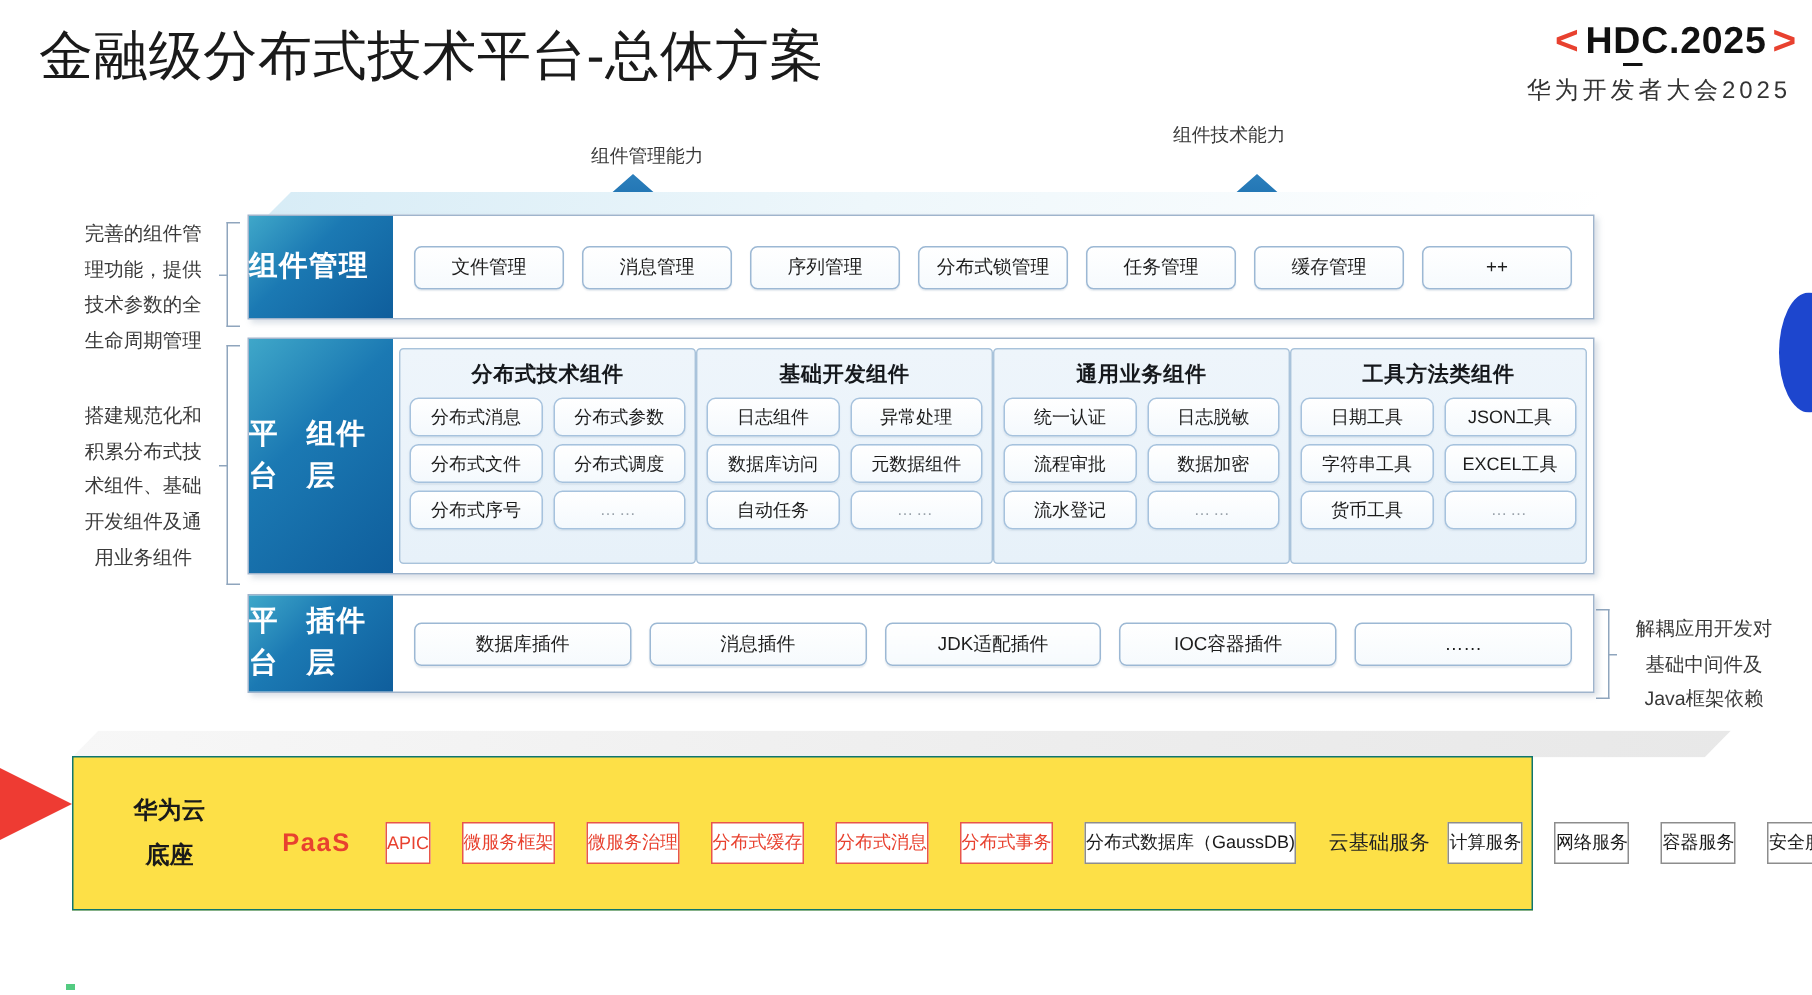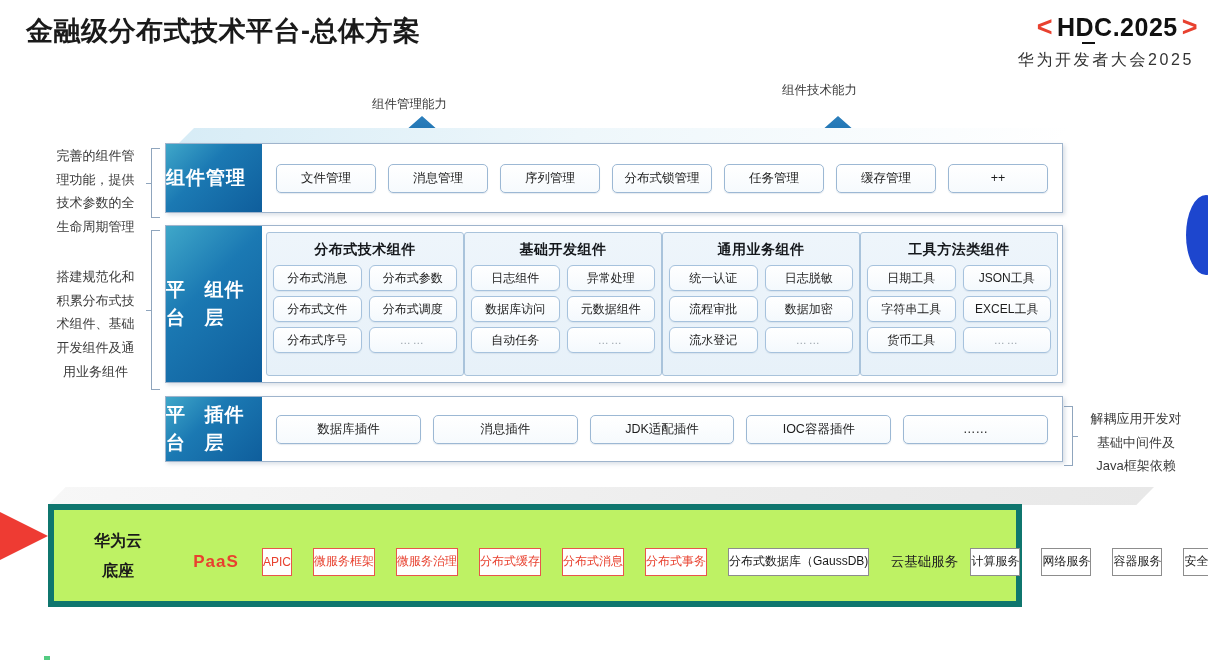--- a/index.html
+++ b/index.html
@@ -7,21 +7,21 @@
     width: 1208px; height: 663px;
     background: #ffffff;
     font-family: "Liberation Sans", "DejaVu Sans", sans-serif;
     overflow: hidden;
   }
   .page { position: relative; width: 1208px; height: 663px; background:#fff; }
 
   
   .title {
     position: absolute; left: 26px; top: 13px;
-    font-size: 27px; font-weight: bold; color: #1a1a1a;
+    font-size: 36px; font-weight: normal; color: #1a1a1a;
     letter-spacing: .5px; white-space: nowrap;
   }
   .hdc-logo { position: absolute; right: 10px; top: 14px; text-align: right; }
   .hdc-main {
     font-size: 25px; font-weight: bold; color: #111;
     letter-spacing: .5px; line-height: 1; white-space: nowrap;
     display:flex; align-items:center; justify-content:flex-end; gap:4px;
   }
   .hdc-bracket { color: #E8412F; font-size: 27px; font-weight: bold; }
   .hdc-word { position: relative; display:inline-block; }
@@ -130,21 +130,21 @@
   .bracket.right { border: 1.4px solid #8fa5bd; border-left: none; }
   .bracket::after {
     content:""; position:absolute; top: 50%; left: -6px;
     width: 6px; height: 1.4px; background: #8fa5bd;
   }
   .bracket.right::after { left: auto; right: -6px; }
 
   
   .base {
     position: absolute; left: 48px; top: 504px; width: 974px; height: 103px;
-    background: #bef264; border: 6px solid #0f766e;
+    background: #fde047; border: 1px solid #0f766e;
   }
   .base-top {
     position: absolute; left: 48px; top: 487px; width: 1106px; height: 18px;
     background: linear-gradient(100deg,#f7f7f7 0%, #ededed 60%, #e8e8e8 100%);
     clip-path: polygon(1.6% 0%, 100% 0%, 98.4% 100%, 0% 100%);
   }
   .base-inner { position: absolute; inset: 0; display: flex; align-items: center; }
   .base-left-label {
     width: 104px; flex: 0 0 104px; text-align: center;
     font-size: 16px; font-weight: bold; color: #1a1a1a;
@@ -183,21 +183,21 @@
       <span class="hdc-bracket">&gt;</span>
     </div>
     <div class="hdc-sub">华为开发者大会2025</div>
   </div>
 
   <div class="red-wedge"></div>
   <div class="blue-arc"></div>
   <div class="green-tick"></div>
 
   <div class="arrow" style="left:398px; top:116px;"></div>
-  <div class="arrow-label" style="left:372px; top:96px;">组件管理能力</div>
+  <div class="arrow-label" style="left:394px; top:96px;">组件管理能力</div>
 
   <div class="arrow" style="left:814px; top:116px;"></div>
   <div class="arrow-label" style="left:782px; top:82px;">组件技术能力</div>
 
   <div class="slab-top" style="left:178px; top:128px; width:890px; height:16px; clip-path:polygon(1.8% 0%,100% 0%,98.3% 100%,0% 100%);"></div>
 
   <div class="ann" style="left:38px; top:144px; width:115px;">
     <div>完善的组件管</div>
     <div>理功能，提供</div>
     <div>技术参数的全</div>

